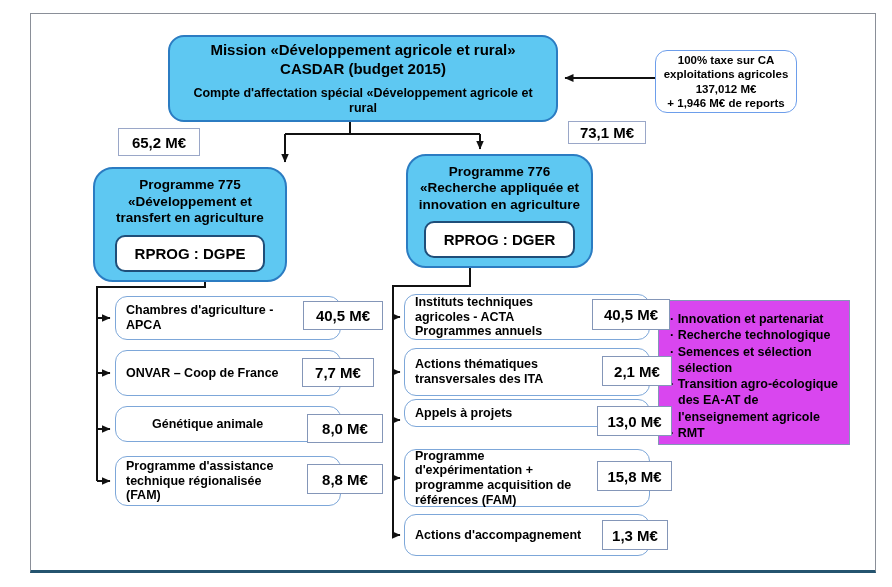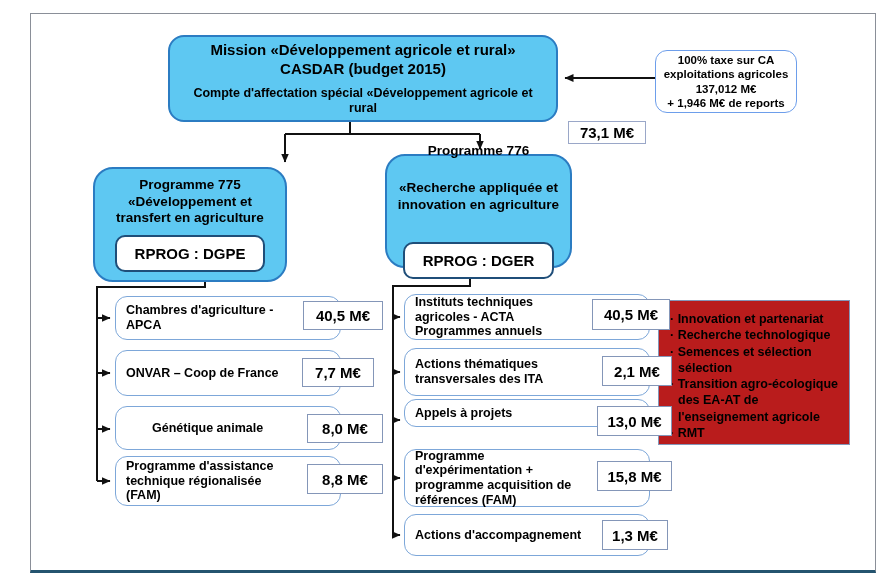--- a/index.html
+++ b/index.html
@@ -25,21 +25,21 @@
         display:flex;flex-direction:column;justify-content:center;}
   .amount{background:#fff;border:1px solid #9aa7c8;font-weight:bold;font-size:15px;
           display:flex;align-items:center;justify-content:center;}
 
   .item{background:#fff;border:1.5px solid #7da7d9;border-radius:12px;
         display:flex;align-items:center;font-weight:600;font-size:12.5px;
         line-height:1.18;padding:4px 8px 4px 10px;}
   .val{background:#fff;border:1px solid #8496b8;font-weight:bold;font-size:15px;
        display:flex;align-items:center;justify-content:center;z-index:3;}
 
-  .bullets{background:#b91c1c;border:1.5px solid #8496b8;padding:10px 8px 8px 8px;
+  .bullets{background:#d946ef;border:1.5px solid #8496b8;padding:10px 8px 8px 8px;
            font-weight:600;font-size:12.5px;line-height:1.3;}
   .bullets .b{padding-left:11px;text-indent:-8px;}
   .bullets .b::before{content:"· ";font-weight:bold;}
 </style>
 </head>
 <body>
 
 <div class="stage">
 
   <div class="frame abs"></div>
@@ -79,45 +79,46 @@
     <div class="t2">Compte d'affectation spécial «Développement agricole et rural</div>
   </div>
 
   <div class="note abs" style="left:655px;top:50px;width:142px;height:63px;">
     <div>100% taxe sur CA</div>
     <div>exploitations agricoles</div>
     <div>137,012 M€</div>
     <div>+ 1,946 M€ de reports</div>
   </div>
 
+  <div class="amount abs" style="left:118px;top:128px;width:82px;height:28px;">65,2 M€</div>
   <div class="amount abs" style="left:568px;top:121px;width:78px;height:23px;">73,1 M€</div>
 
   <div class="bluebox prog abs" style="left:93px;top:167px;width:194px;height:115px;">
     <div class="pt">Programme 775</div>
     <div class="pt" style="max-width:200px;">«Développement et transfert en agriculture</div>
     <div class="rprog">RPROG : DGPE</div>
   </div>
 
-  <div class="bluebox prog abs" style="left:385px;top:154px;width:187px;height:114px;gap:21px;">
+  <div class="bluebox prog abs" style="left:406px;top:154px;width:187px;height:114px;">
     <div class="pt">Programme 776</div>
     <div class="pt" style="max-width:175px;">«Recherche appliquée et innovation en agriculture</div>
     <div class="rprog">RPROG : DGER</div>
   </div>
 
   <div class="item abs" style="left:115px;top:296px;width:226px;height:44px;padding-right:44px;">
     <span>Chambres d'agriculture - APCA</span>
   </div>
   <div class="val abs" style="left:303px;top:301px;width:80px;height:29px;">40,5 M€</div>
 
   <div class="item abs" style="left:115px;top:350px;width:226px;height:46px;padding-right:50px;">
     <span>ONVAR – Coop de France</span>
   </div>
   <div class="val abs" style="left:302px;top:358px;width:72px;height:29px;">7,7 M€</div>
 
-  <div class="item abs" style="left:115px;top:406px;width:226px;height:44px;padding-right:50px;padding-left:36px;">
+  <div class="item abs" style="left:115px;top:406px;width:226px;height:36px;padding-right:50px;padding-left:36px;">
     <span>Génétique animale</span>
   </div>
   <div class="val abs" style="left:307px;top:414px;width:76px;height:29px;">8,0 M€</div>
 
   <div class="item abs" style="left:115px;top:456px;width:226px;height:50px;padding-right:50px;">
     <span>Programme d'assistance technique régionalisée (FAM)</span>
   </div>
   <div class="val abs" style="left:307px;top:464px;width:76px;height:30px;">8,8 M€</div>
 
   <div class="item abs" style="left:404px;top:294px;width:246px;height:46px;padding-right:62px;">

